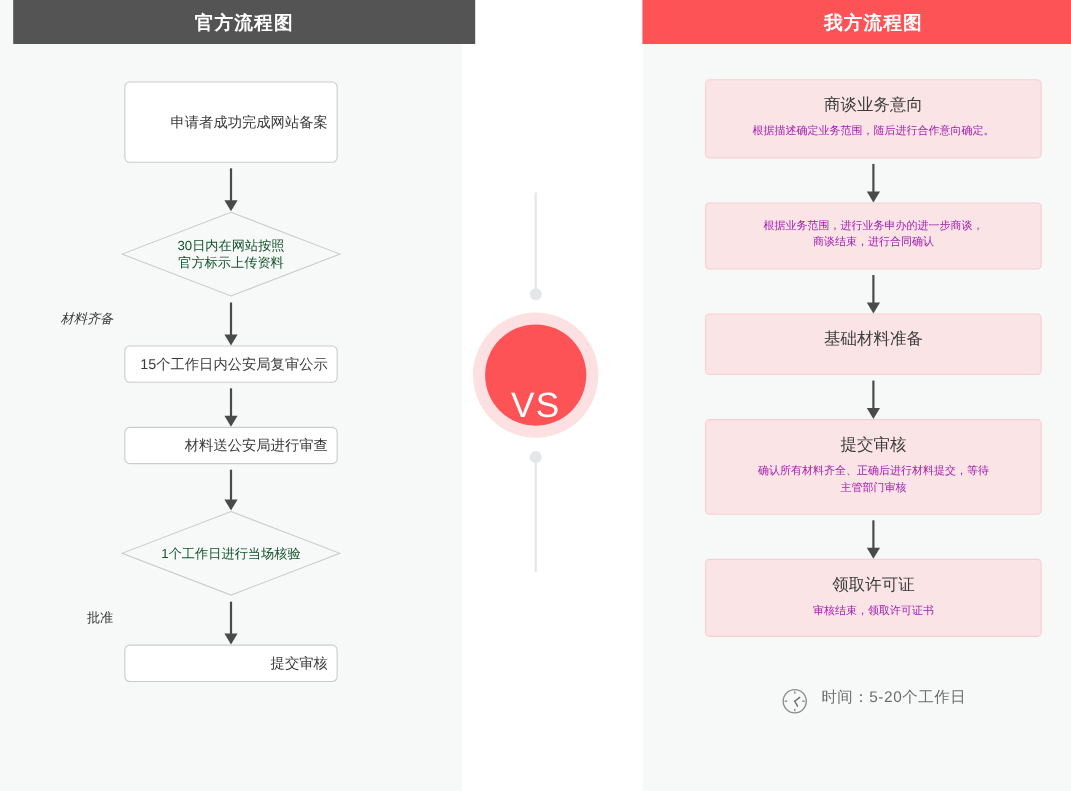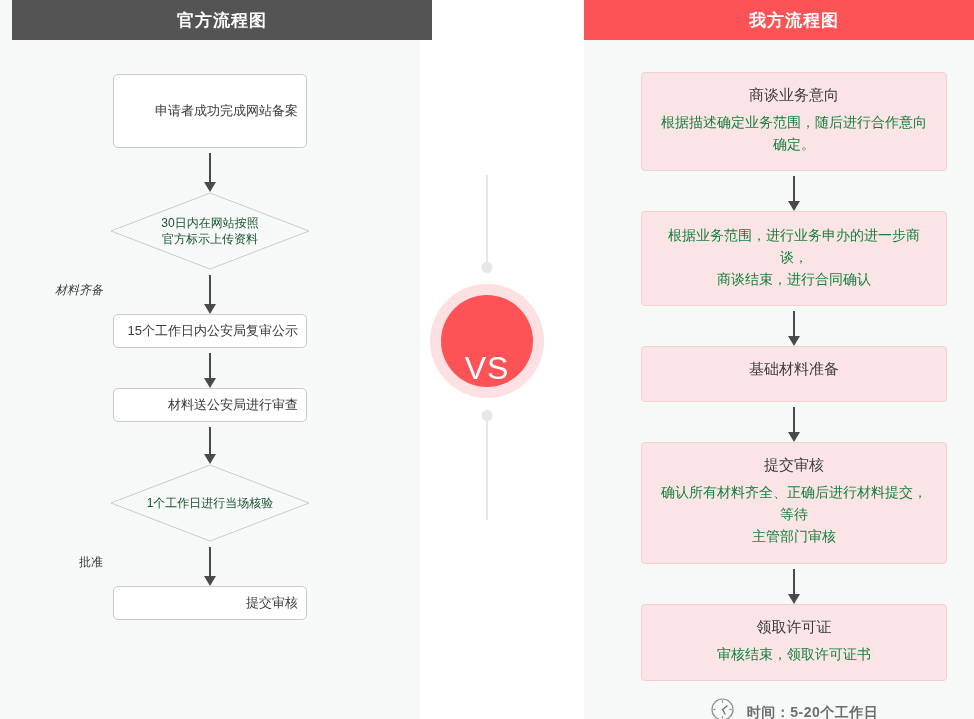--- a/index.html
+++ b/index.html
@@ -142,42 +142,41 @@
     border-radius: 4px;
     padding: 13px 14px 15px;
     text-align: center;
   }
   .card-title {
     font-size: 15px;
     color: #3c3c3c;
     margin-bottom: 7px;
   }
   .card-desc {
-    font-size: 14px;
-    color: #15803d;
+    font-size: 10px;
+    color: #a21caf;
     line-height: 1.55;
     white-space: pre-line;
   }
 
   .arrow-r {
     position: relative;
     width: 306px;
     display: flex;
     justify-content: center;
     align-items: center;
   }
 
   
   .time-row {
-    margin-top: 16px;
-    display: flex;
-    align-items: flex-end;
+    margin-top: 46px;
+    display: flex;
+    align-items: flex-start;
     justify-content: center;
     gap: 12px;
-    font-weight: bold;
   }
   .time-text {
     font-size: 14px;
     color: #6d6d6d;
     letter-spacing: .5px;
   }
 
   
   .center-col {
     position: absolute;

